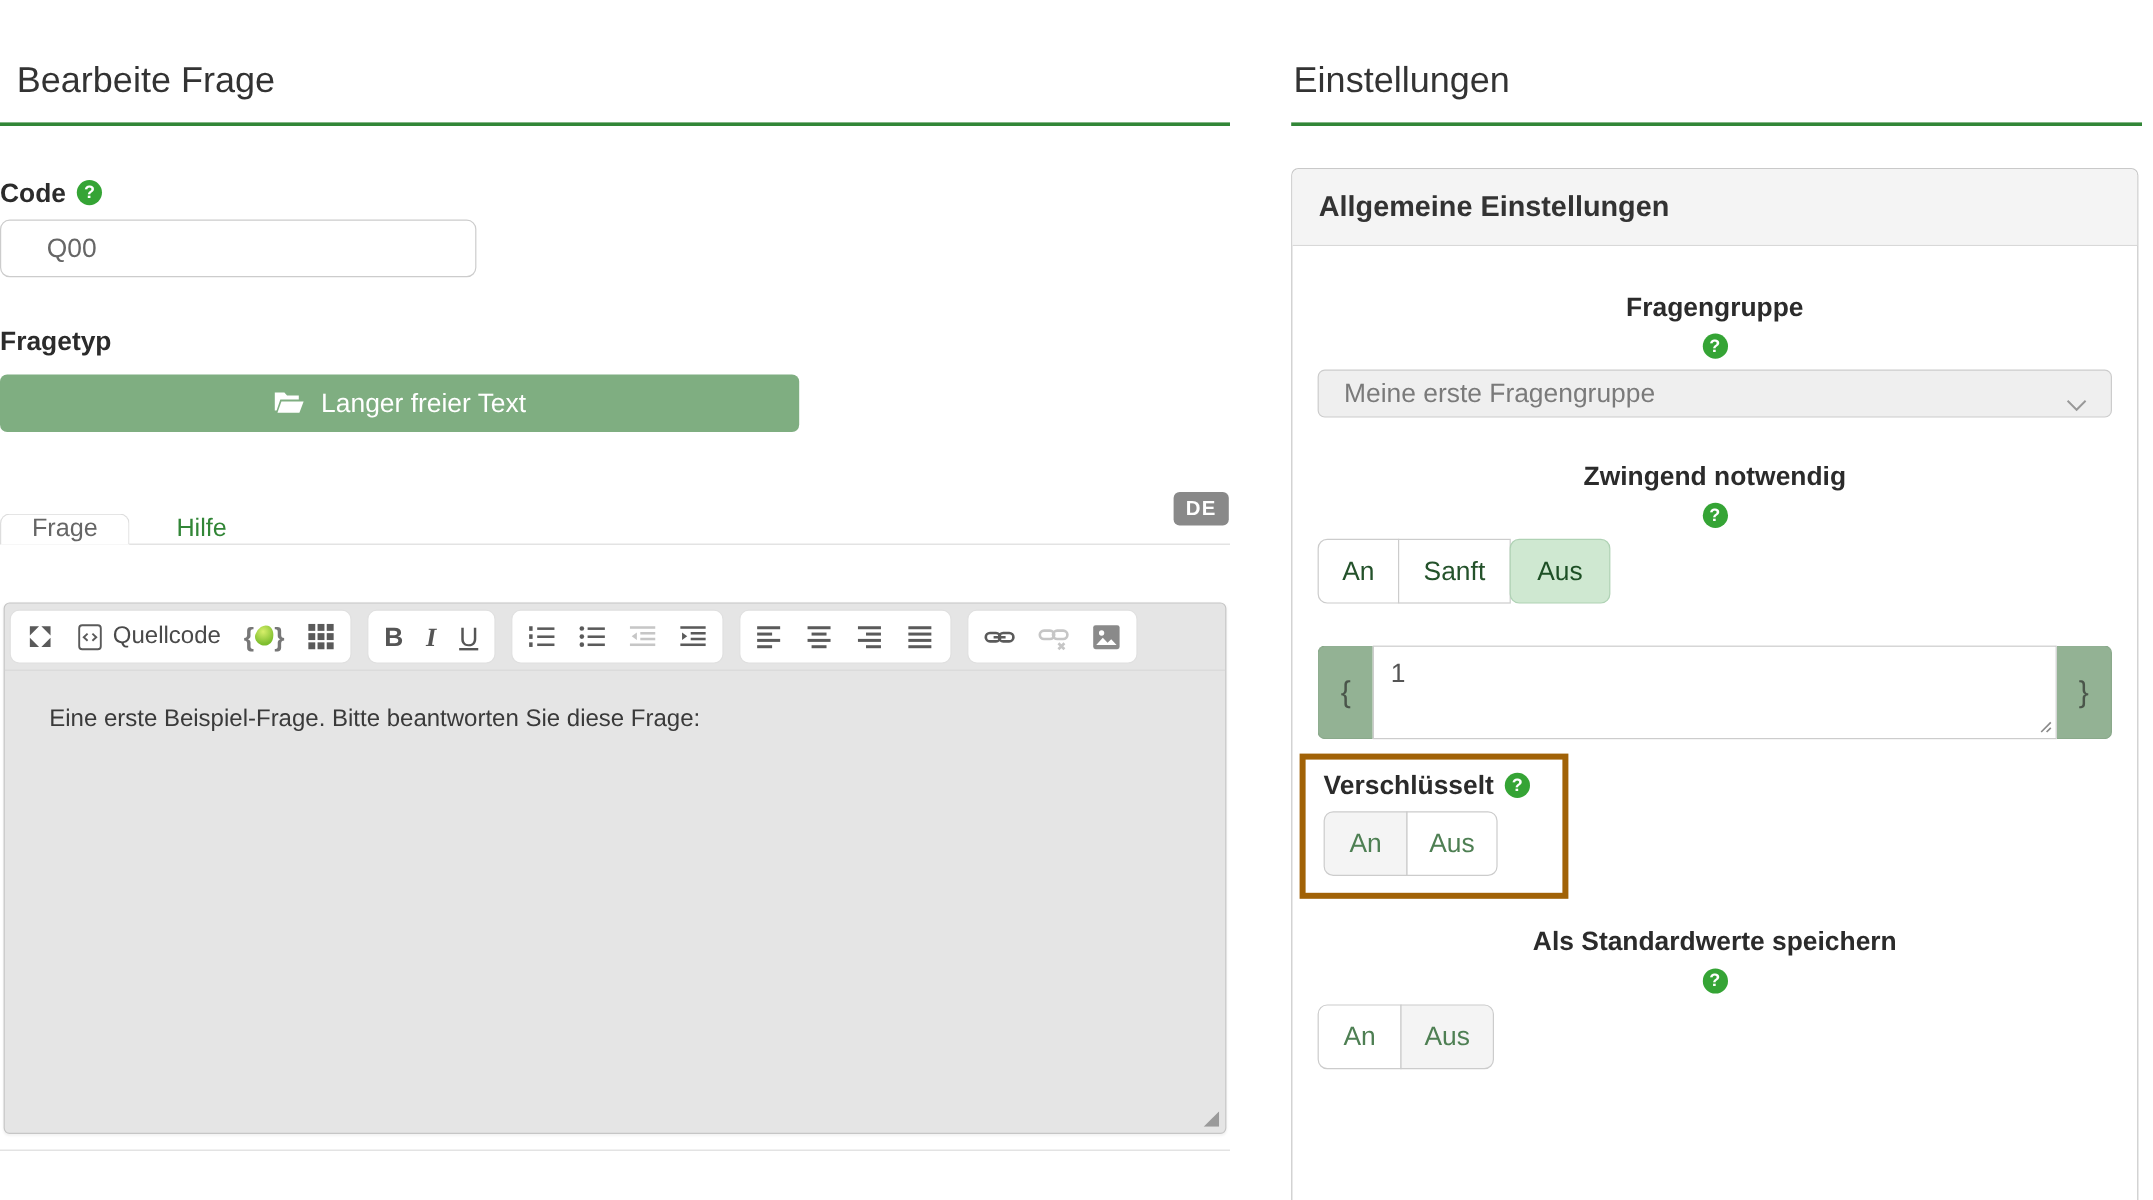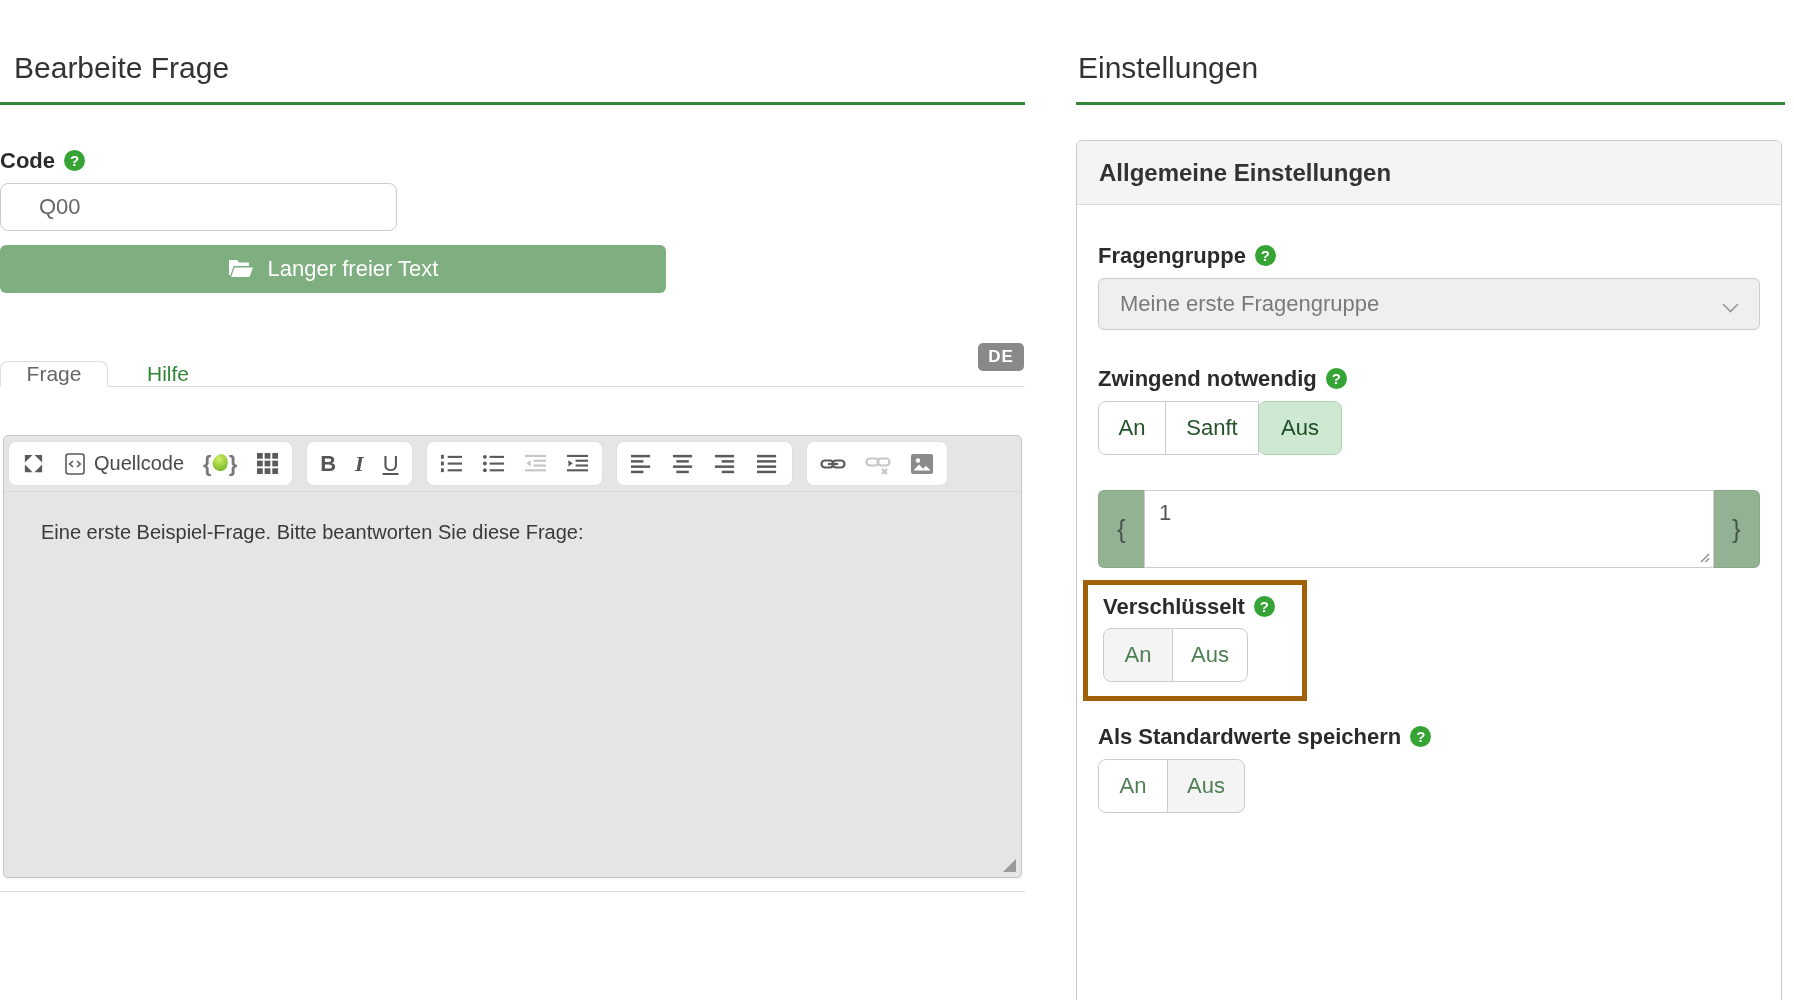--- a/index.html
+++ b/index.html
@@ -75,23 +75,23 @@
 
   
   .panel { margin-top:35px; width:706px; height:900px;
     border:1px solid #c9c9c9; border-radius:6px; background:#fff; }
   .panel-header { height:64px; background:#f4f4f4; border-bottom:1px solid #d8d8d8;
     border-radius:5px 5px 0 0; display:flex; align-items:center; padding-left:22px;
     font-size:24px; font-weight:600; color:#333; }
   .panel-body { padding:37px 21px 0 21px; }
 
   .field { margin-bottom:35px; }
-  .field .fld-label { margin-bottom:9px; }
-
-  .select-box { position:relative; height:52px; background:#efefef;
+  .field .fld-label { margin-bottom:9px;flex-direction:column; }
+
+  .select-box { position:relative; height:40px; background:#efefef;
     border:1px solid #ccc; border-radius:6px; display:flex; align-items:center;
     padding:0 50px 0 21px; font-size:22px; color:#7a7a7a; cursor:default; }
   .select-box .chev { position:absolute; right:20px; top:24px; }
 
   .btn-group { display:inline-flex; }
   .btn-toggle { height:54px; border:1px solid #ccc; background:#fff;
     display:flex; align-items:center; justify-content:center; font-size:22px;
     font-family:inherit; color:#4e7f53; cursor:pointer; margin-left:-1px; }
   .btn-group .btn-toggle:first-child { border-radius:8px 0 0 8px; margin-left:0; }
   .btn-group .btn-toggle:last-child { border-radius:0 8px 8px 0; }
@@ -133,20 +133,23 @@
 <div class="col col-left">
   <h1 class="page-title">Bearbeite Frage</h1>
   <hr class="green-rule">
 
   <div class="fld-label code-label">
     <span>Code</span>
     <span class="help-icon"></span>
   </div>
   <input class="code-input" value="Q00" style="">
 
+  <div class="fld-label fragetyp-label">
+    <span>Fragetyp</span>
+  </div>
   <button class="qtype-btn">
     <svg width="26" height="22" viewBox="0 0 26 22">
       <path fill="#fff" d="M1 2h8l2.2 2.5H21V8H5.6L2.5 17H1z"></path>
       <path fill="#fff" d="M6.5 9.5H25L21.5 19H3.2z"></path>
     </svg>
     <span>Langer freier Text</span>
   </button>
 
   <div class="tabs-row">
     <div class="tab tab-active">Frage</div>

